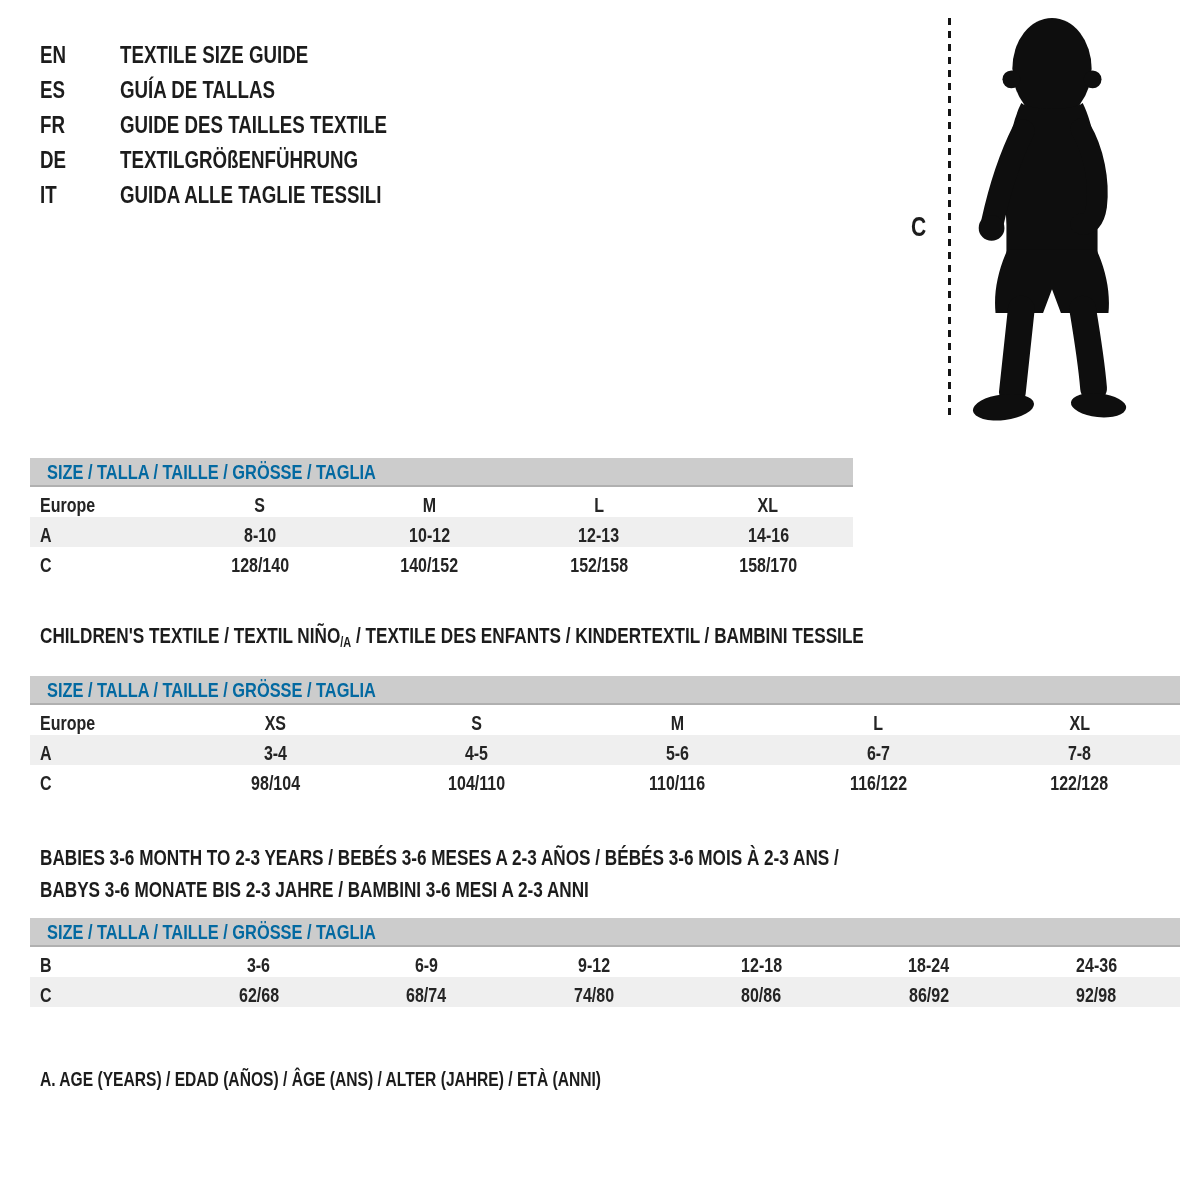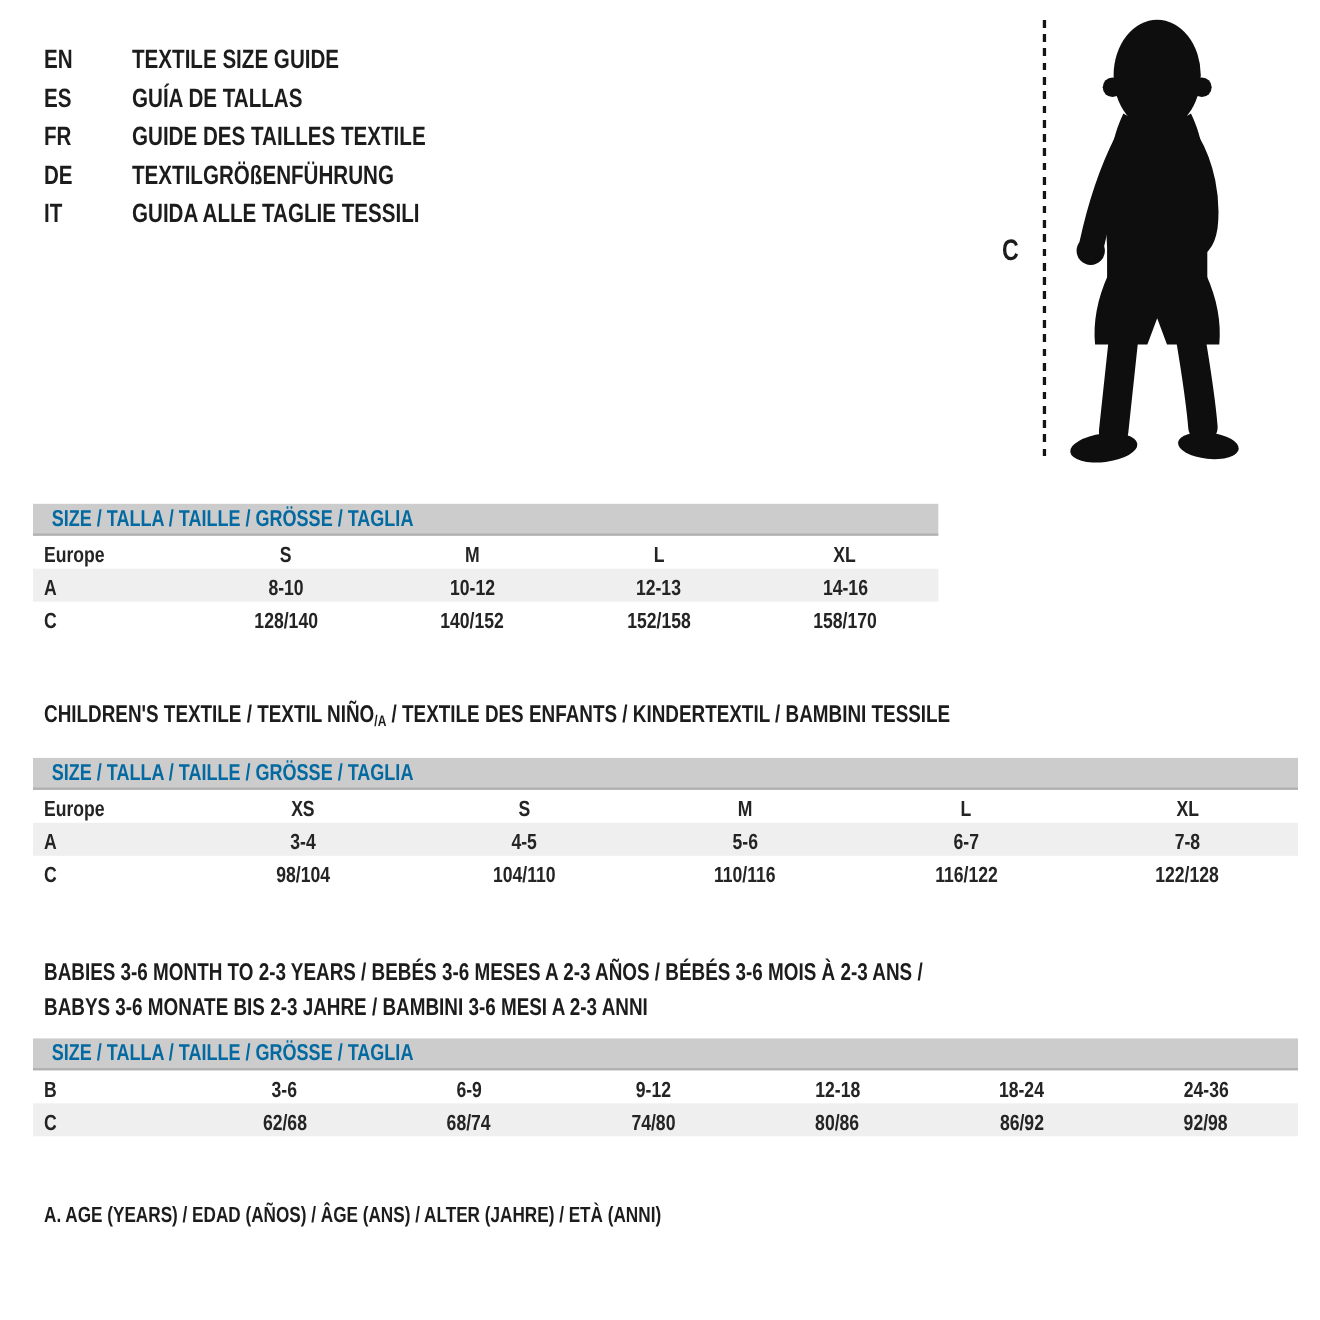--- a/index.html
+++ b/index.html
@@ -27,21 +27,21 @@
   .dash-line {
     position:absolute; left:53px; top:8px; width:3px; height:400px;
     background:repeating-linear-gradient(to bottom, #141414 0 7px, transparent 7px 13px);
   }
   .measure-c { position:absolute; left:16px; top:202px; font-size:27px; }
   .toddler { position:absolute; left:66px; top:2px; }
 
   
   .main { position:absolute; left:30px; top:436px; width:1150px; }
   .section-heading { font-size:22px; line-height:24px; margin-left:10px; }
-  .section-heading.mt { margin-top:60px; }
+  .section-heading.mt { margin-top:47px; }
   .heading-sub { font-size:14px; vertical-align:-4px; }
   .babies-heading { line-height:32px; }
 
   .size-table { margin-top:22px; }
   .size-table.junior { width:823px; }
   .size-table.tight { margin-top:12px; }
   .size-bar {
     height:29px; background:#cccccc; border-bottom:2px solid #b0b0b0;
     display:flex; align-items:center; padding-left:17px;
     font-size:21px; color:#0369a1;

